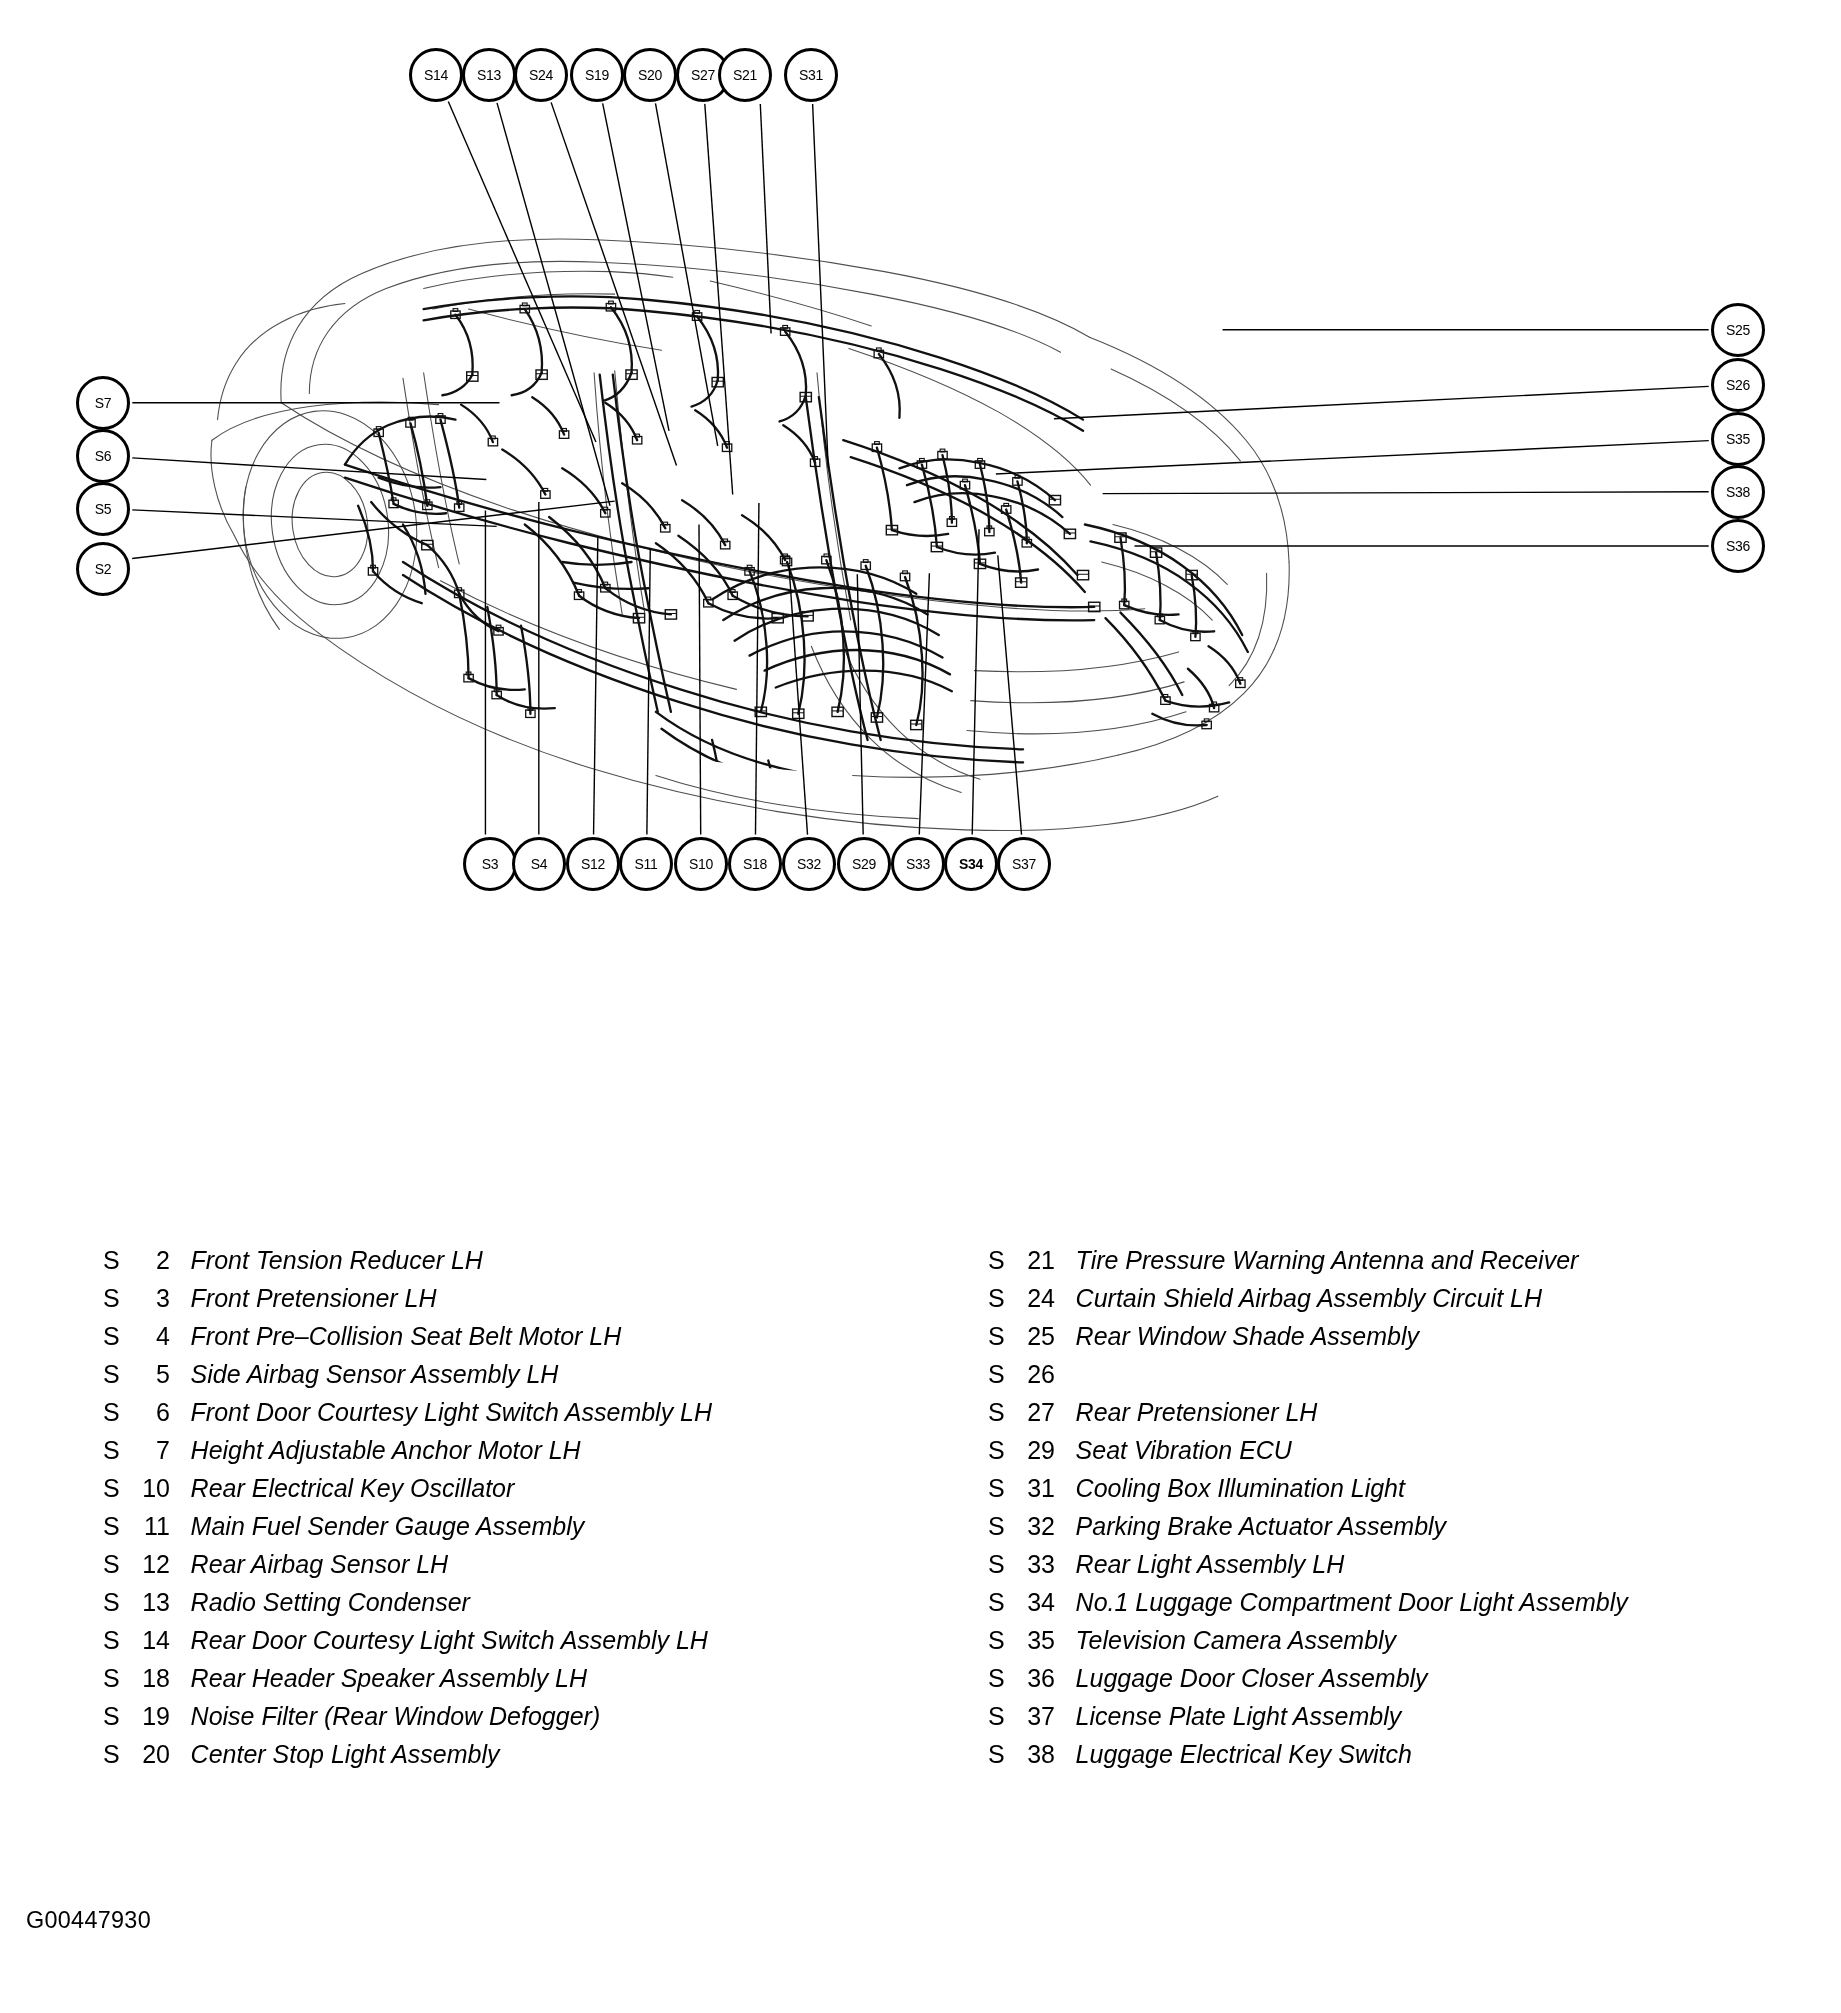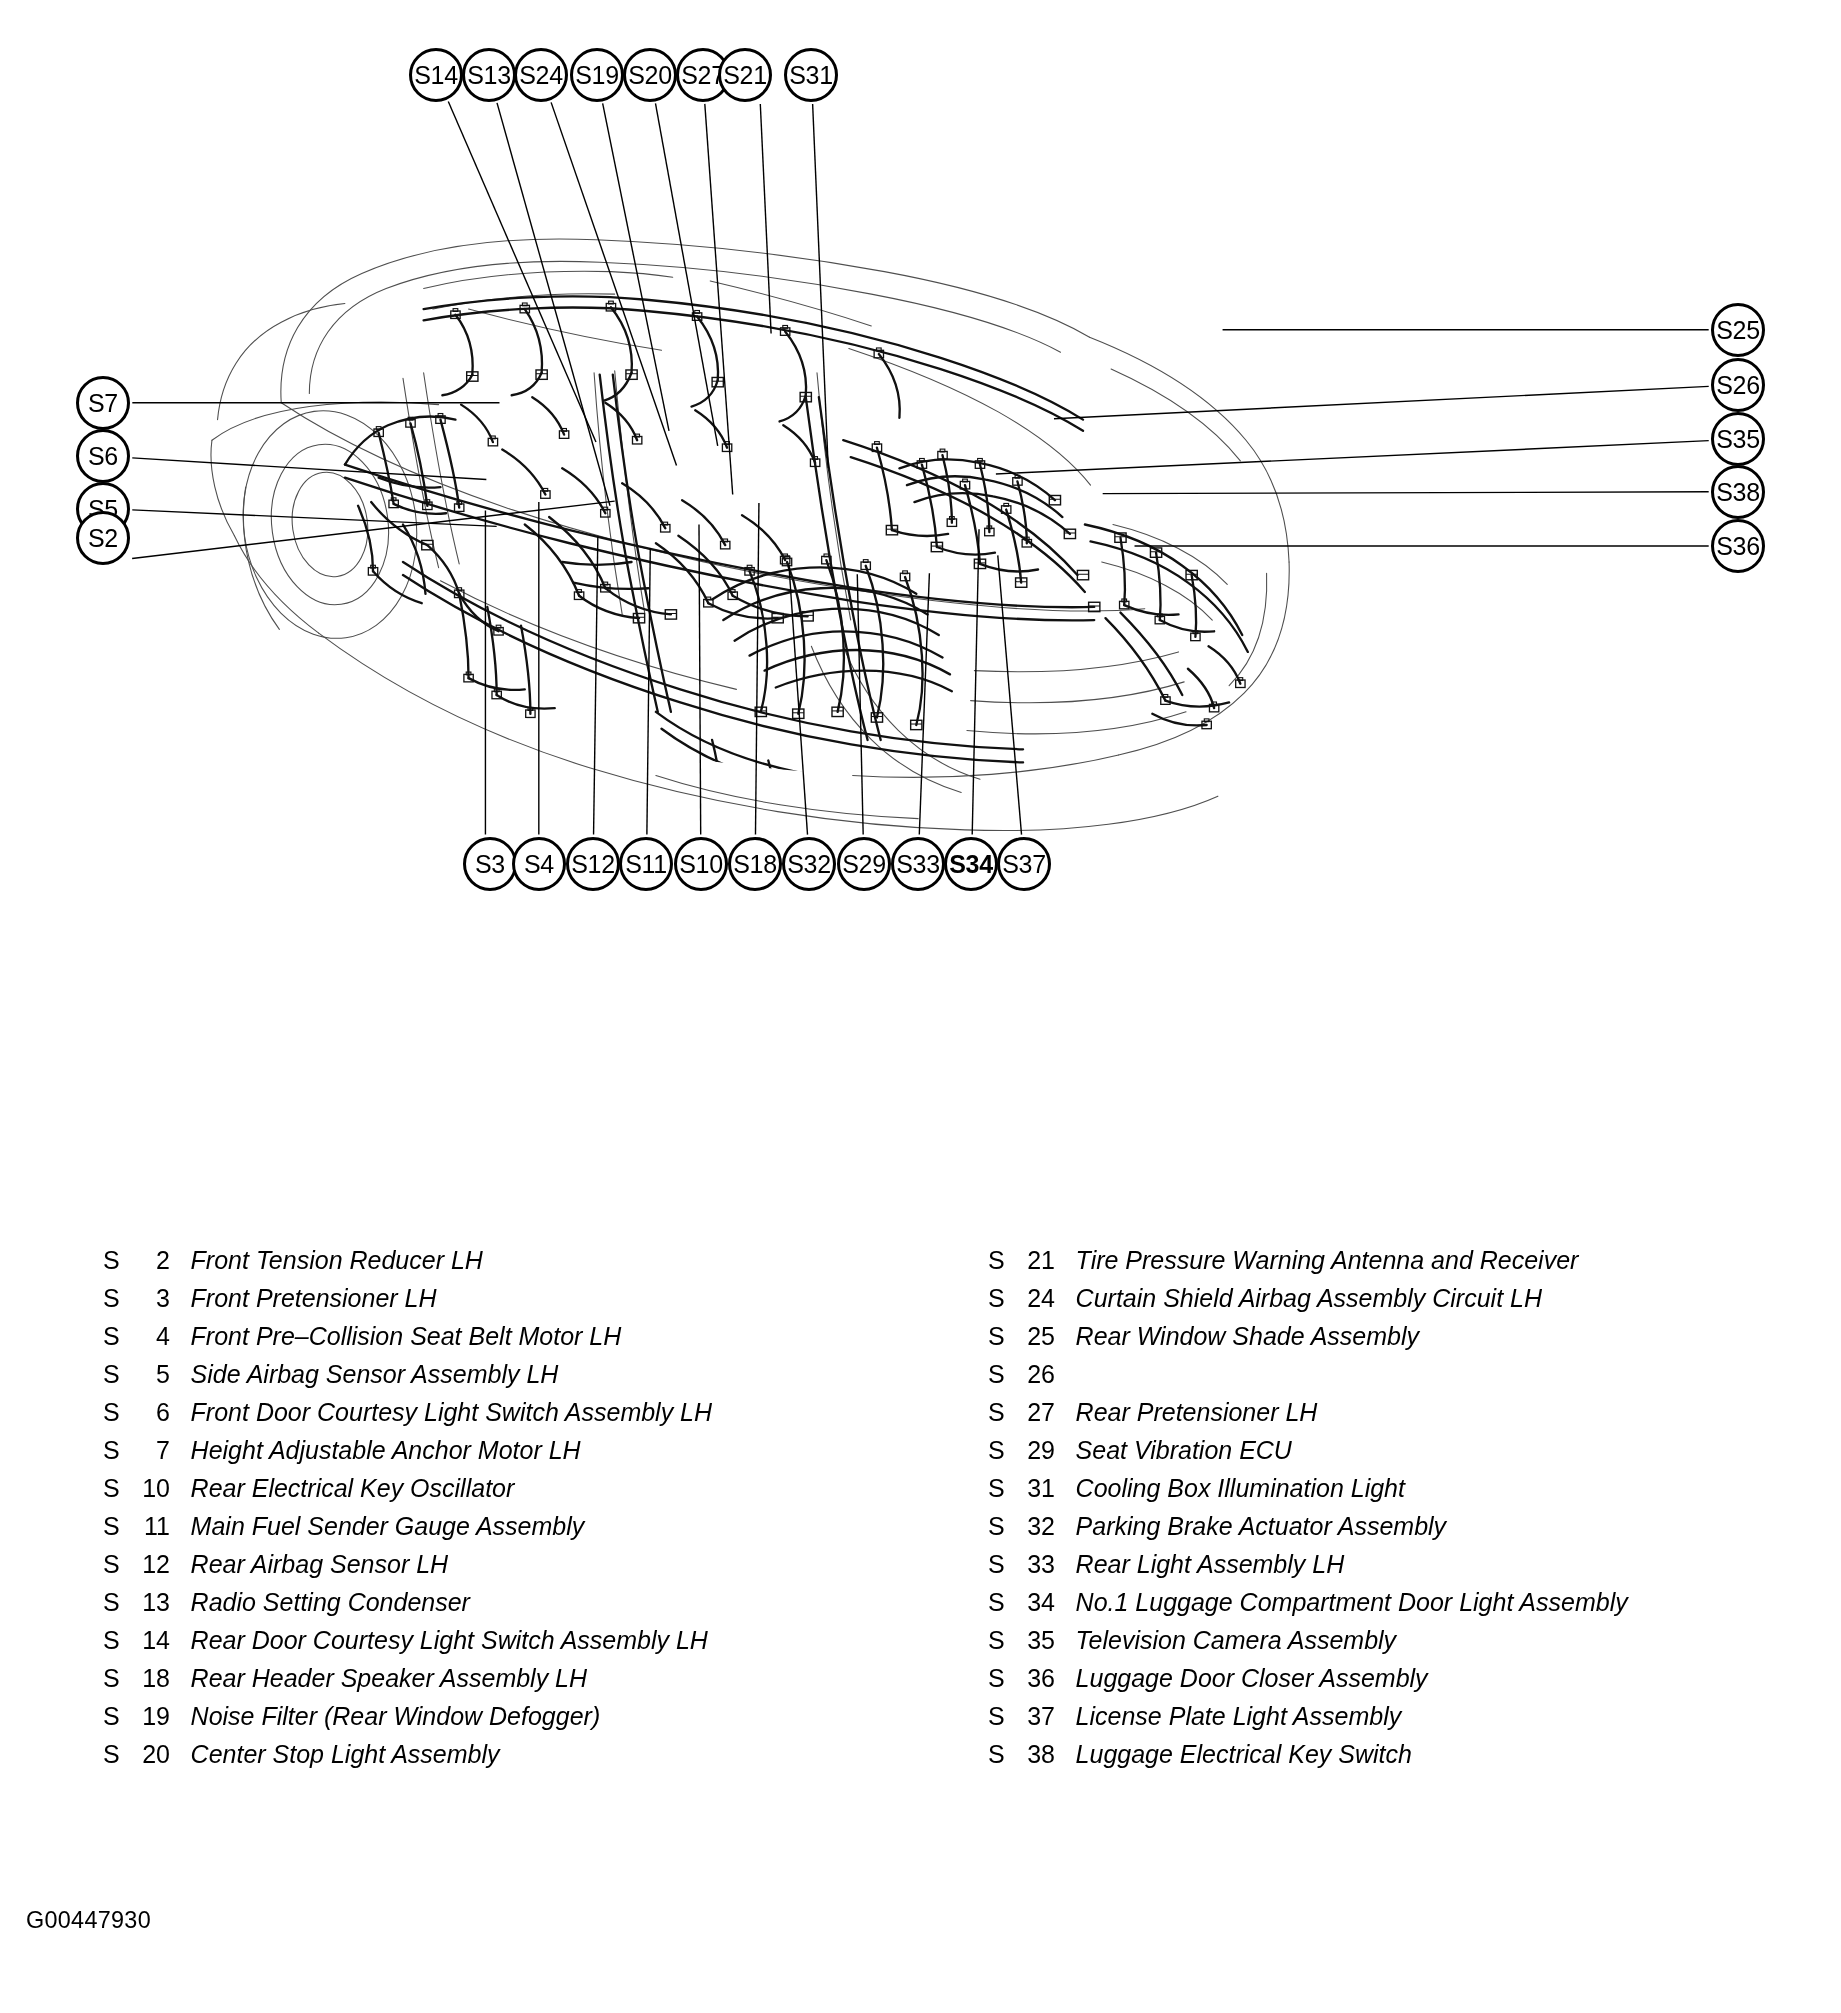--- a/index.html
+++ b/index.html
@@ -35,21 +35,21 @@
   
   .callout {
     position: absolute;
     width: 54px; height: 54px;
     border: 3px solid #000;
     border-radius: 50%;
     background: #fff;
     display: flex;
     align-items: center;
     justify-content: center;
-    font-size: 25px;
+    font-size: 14px;
     letter-spacing: -0.3px;
     line-height: 1;
     z-index: 20;
     user-select: none;
   }
 
   
   #legend {
     position: absolute;
     left: 0;
@@ -453,21 +453,21 @@
       </div>
       <div class="callout" style="left: 76px; top: 376px;">
         <span>S7</span>
       </div>
       <div class="callout" style="left: 76px; top: 429px;">
         <span>S6</span>
       </div>
       <div class="callout" style="left: 76px; top: 482px; justify-content: center;">
         <span>S5</span>
       </div>
-      <div class="callout" style="left: 76px; top: 511px;">
+      <div class="callout" style="left: 76px; top: 542px;">
         <span>S2</span>
       </div>
       <div class="callout" style="left: 1711px; top: 303px;">
         <span>S25</span>
       </div>
       <div class="callout" style="left: 1711px; top: 358px;">
         <span>S26</span>
       </div>
       <div class="callout" style="left: 1711px; top: 412px;">
         <span>S35</span>

